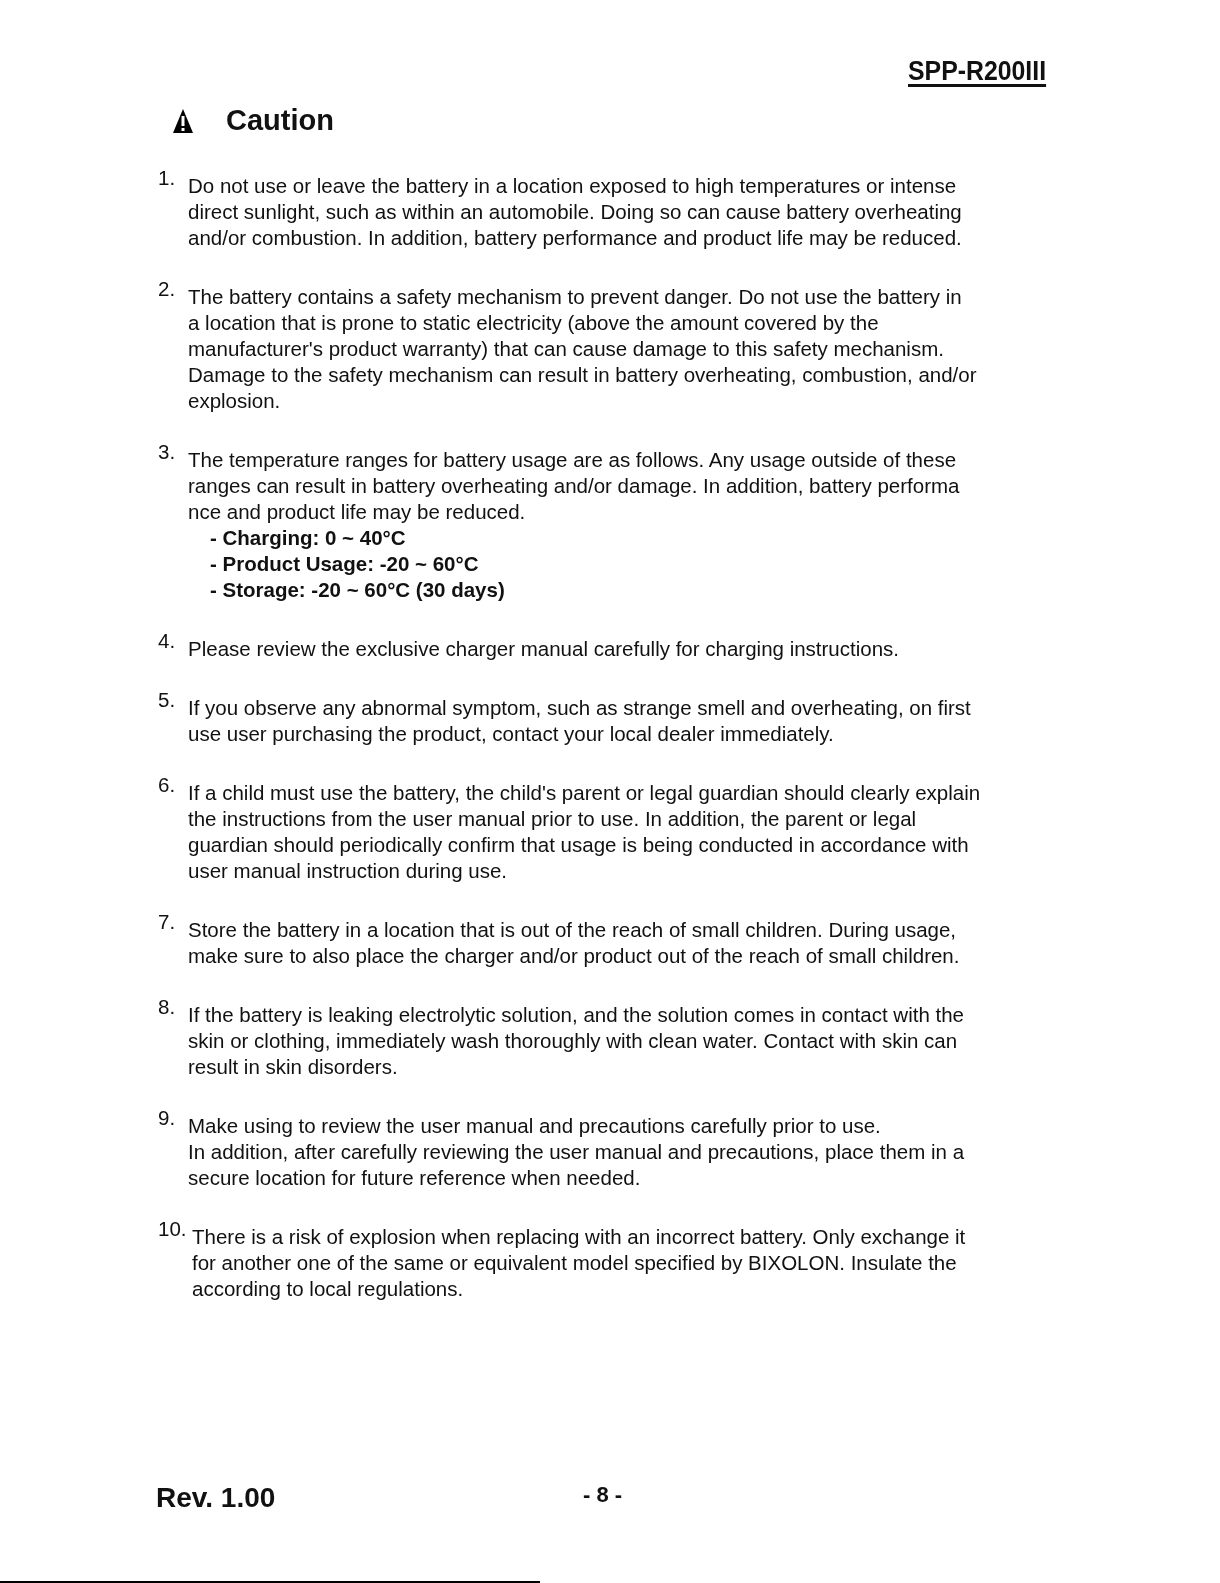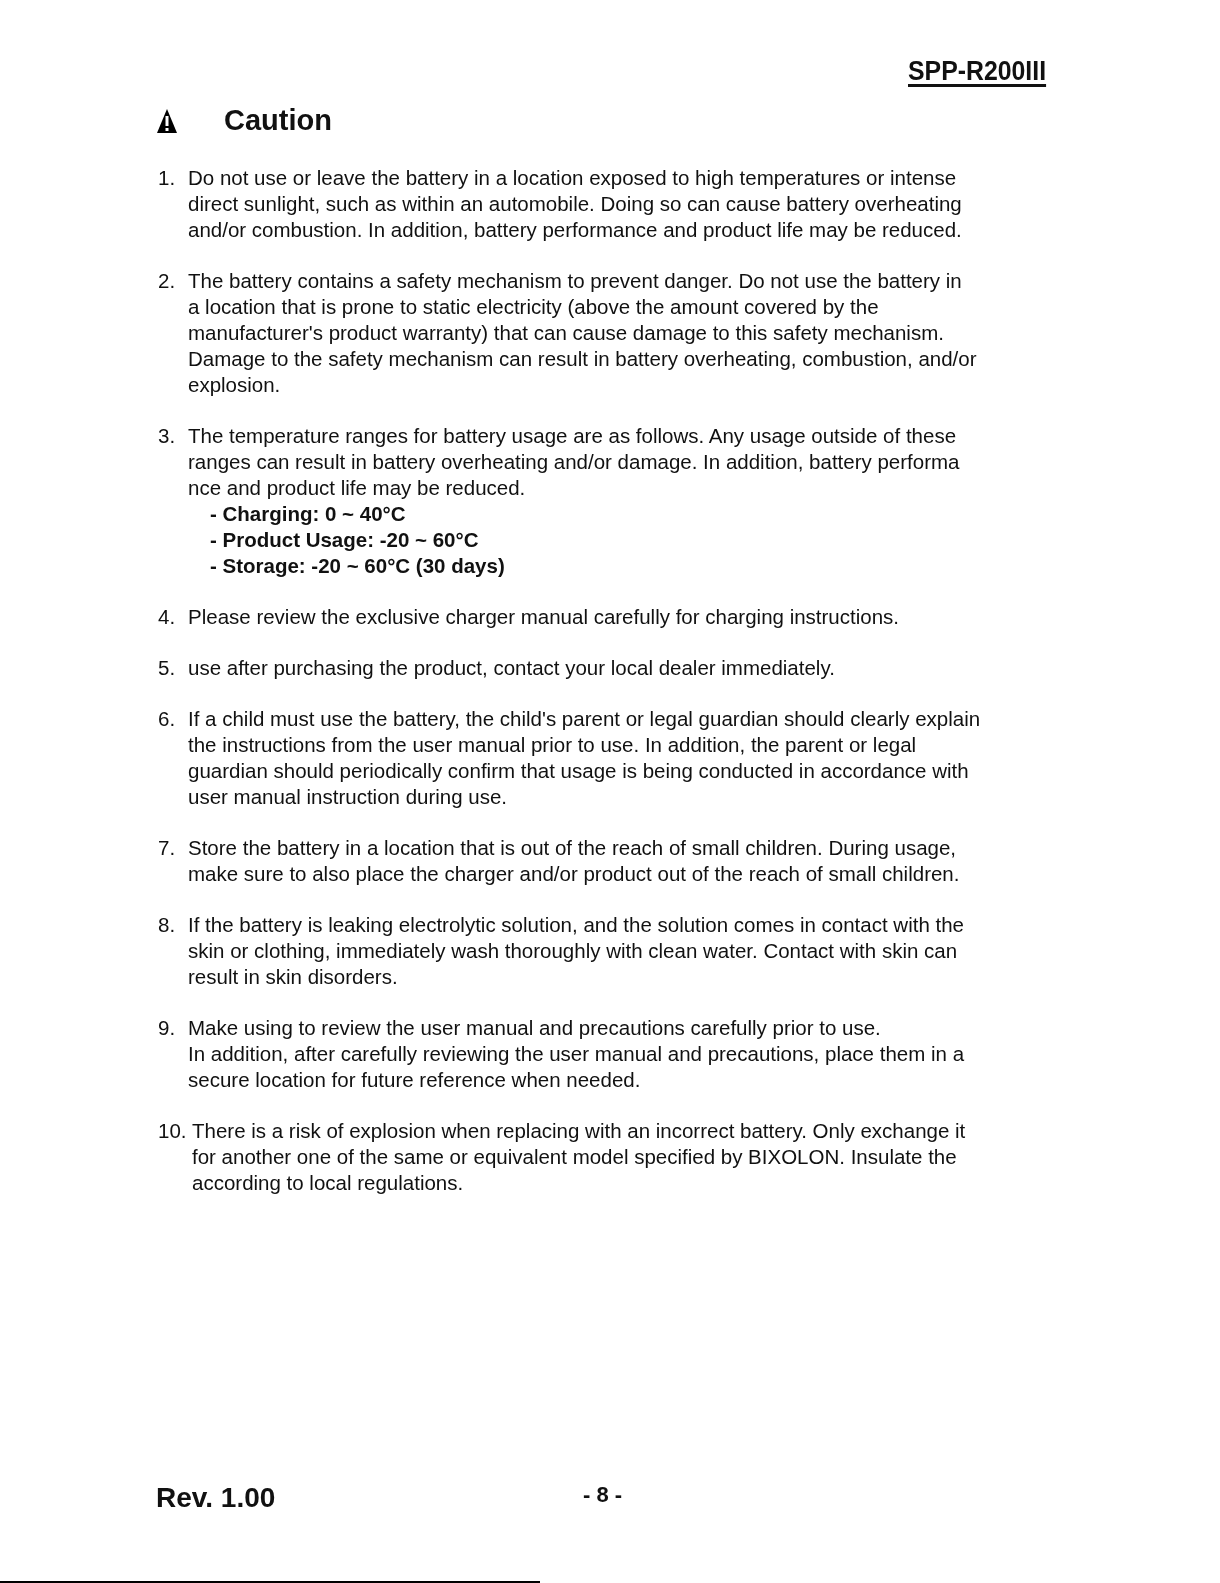--- a/index.html
+++ b/index.html
@@ -7,33 +7,33 @@
     width: 1220px; height: 1583px; position: relative; overflow: hidden;
     font-family: "Liberation Sans", sans-serif; color: #111;
   }
   .model {
     position: absolute; right: 174px; top: 56px;
     font-size: 27px; font-weight: bold; text-decoration: underline;
     text-underline-offset: 4px; text-decoration-thickness: 3px;
     transform: scaleX(0.92); transform-origin: right center;
   }
   .heading {
-    position: absolute; left: 156px; top: 104px;
-    display: flex; align-items: center; gap: 14px;
+    position: absolute; left: 172px; top: 104px;
+    display: flex; align-items: center;
   }
   .heading .icon { width: 22px; height: 26px; margin-right: 32px; }
   .heading .title { font-size: 29px; font-weight: bold; }
   .list {
     position: absolute; left: 158px; top: 165px; width: 895px;
     font-size: 20.5px; line-height: 26px;
   }
   .item { display: flex; margin-bottom: 25px; }
   .item .num { width: 30px; flex: none; }
   .item .num.wide { width: 34px; }
-  .item .body { flex: 1; text-align: justify; }
+  .item .body { flex: 1; text-align: justify; margin-top: 8px; }
   .item .line { display: block; }
   .sub { padding-left: 22px; font-weight: bold; }
   .footer-rev {
     position: absolute; left: 156px; top: 1482px;
     font-size: 28px; font-weight: bold;
   }
   .footer-page {
     position: absolute; left: 583px; top: 1482px;
     font-size: 22px; font-weight: bold;
   }
@@ -87,21 +87,22 @@
     </div>
     <div class="item">
       <span class="num">4.</span>
       <div class="body">
         <span class="line">Please review the exclusive charger manual carefully for charging instructions.</span>
       </div>
     </div>
     <div class="item">
       <span class="num">5.</span>
       <div class="body">
-        <span class="line">use after purchasing the product, contact your local dealer immediately.</span>
+        <span class="line">If you observe any abnormal symptom, such as strange smell and overheating, on first</span>
+        <span class="line">use user purchasing the product, contact your local dealer immediately.</span>
       </div>
     </div>
     <div class="item">
       <span class="num">6.</span>
       <div class="body">
         <span class="line">If a child must use the battery, the child's parent or legal guardian should clearly explain</span>
         <span class="line">the instructions from the user manual prior to use.   In addition, the parent or legal</span>
         <span class="line">guardian should periodically confirm that usage is being conducted in accordance with</span>
         <span class="line">user manual instruction during use.</span>
       </div>

